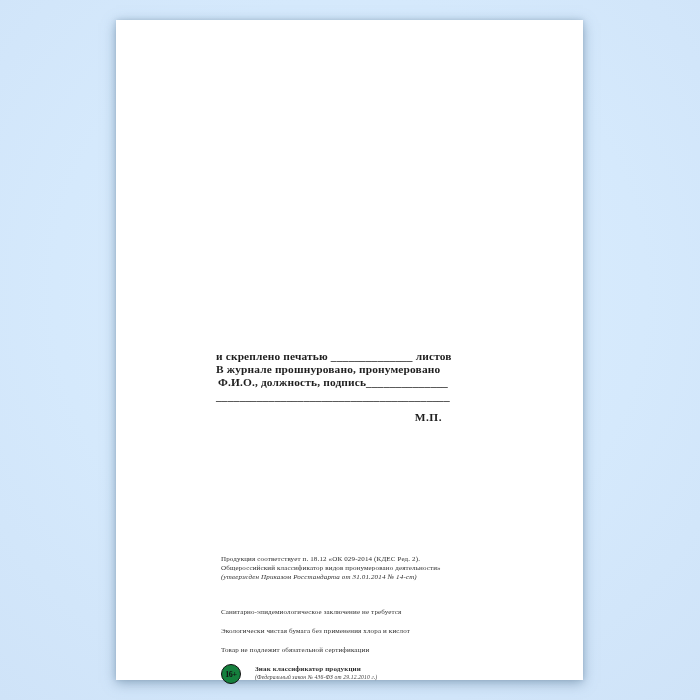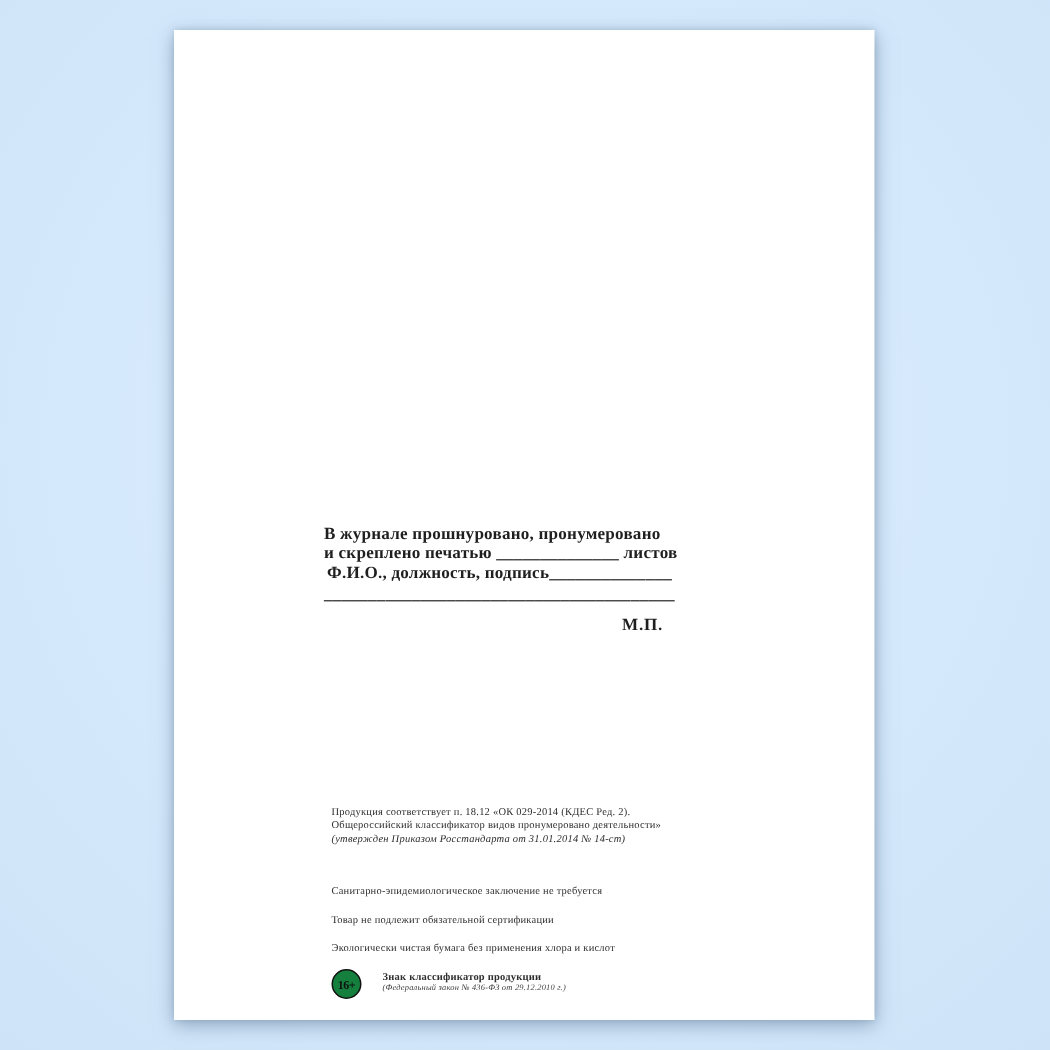--- a/index.html
+++ b/index.html
@@ -43,21 +43,21 @@
   .seal-mark {
     margin-top: 8px;
     text-align: right;
     padding-right: 14px;
     letter-spacing: 0.5px;
   }
   
   .info-block {
     position: absolute;
     left: 105px;
-    top: 517px;
+    top: 535px;
     width: 260px;
     color: #2e2e2e;
     font-size: 7px;
     line-height: 9px;
     letter-spacing: 0.15px;
     white-space: nowrap;
   }
   .info-italic { font-style: italic; }
   .info-gap { margin-top: 26px; }
   .info-gap2 { margin-top: 10px; }
@@ -98,35 +98,35 @@
     color: #3a3a3a;
   }
 </style>
 </head>
 <body>
 
 <div class="backdrop">
   <div class="page">
 
     <div class="stamp-block">
+      <div>и скреплено печатью ______________ листов</div>
       <div>В журнале прошнуровано, пронумеровано</div>
-      <div>и скреплено печатью ______________ листов</div>
       <div class="stamp-line4">Ф.И.О., должность, подпись______________</div>
       <div class="stamp-line5">________________________________________</div>
       <div class="seal-mark">М.П.</div>
     </div>
 
     <div class="info-block">
       <div>Продукция соответствует п. 18.12 «ОК 029-2014 (КДЕС Ред. 2).</div>
       <div>Общероссийский классификатор видов пронумеровано деятельности»</div>
       <div class="info-italic">(утвержден Приказом Росстандарта от 31.01.2014 № 14-ст)</div>
 
       <div class="info-gap">Санитарно-эпидемиологическое заключение не требуется</div>
+      <div class="info-gap2">Экологически чистая бумага без применения хлора и кислот</div>
       <div class="info-gap2">Товар не подлежит обязательной сертификации</div>
-      <div class="info-gap2">Экологически чистая бумага без применения хлора и кислот</div>
 
       <div class="age-row">
         <div class="age-badge">16+</div>
         <div class="age-text">
           <div class="age-label">Знак классификатор продукции</div>
           <div class="age-law">(Федеральный закон № 436-ФЗ от 29.12.2010 г.)</div>
         </div>
       </div>
     </div>
 

